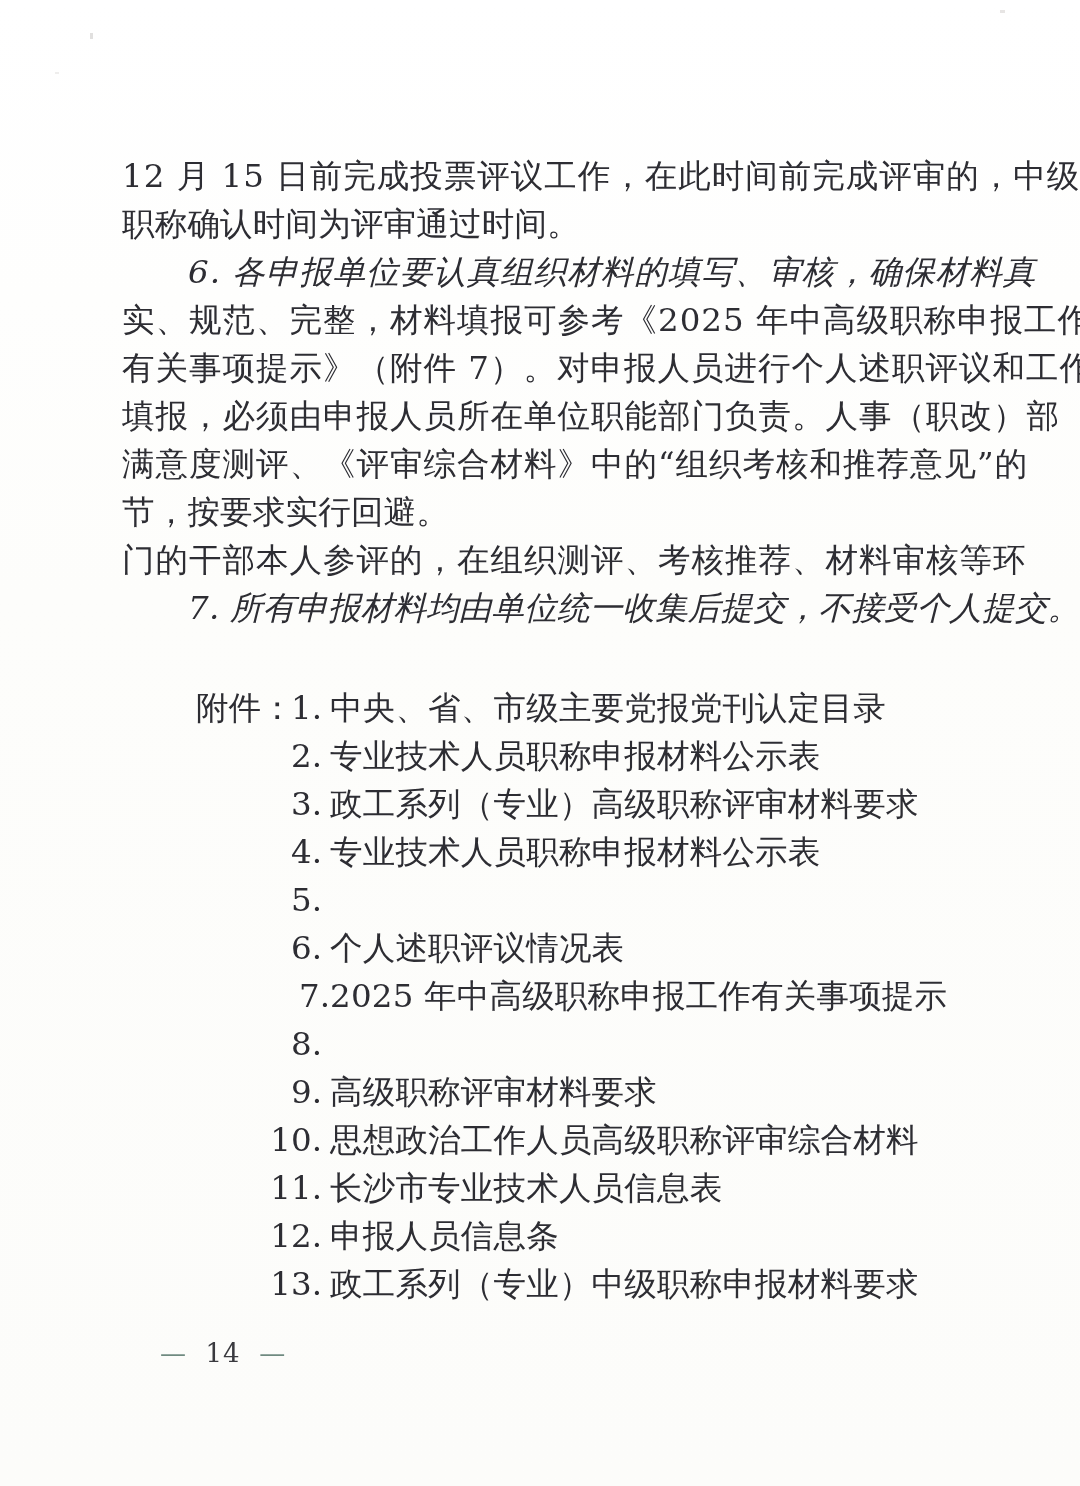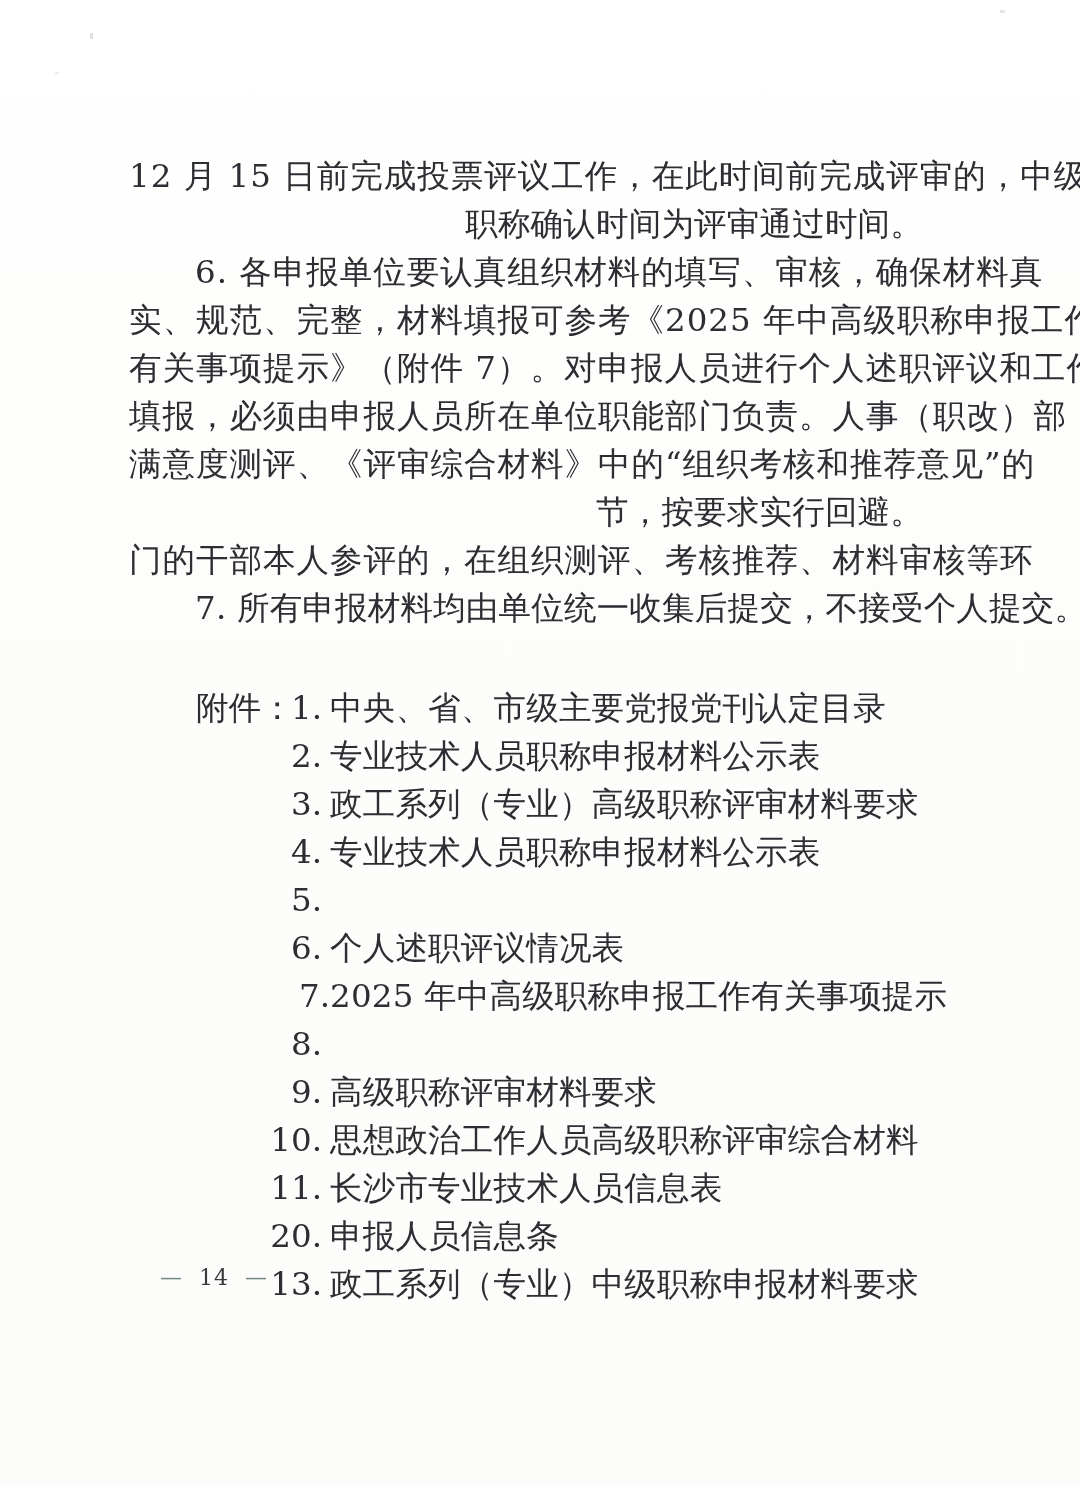--- a/index.html
+++ b/index.html
@@ -35,41 +35,40 @@
     opacity: .55;
     pointer-events: none;
   }
   .speck.s1 { left: 90px;  top: 33px; width: 3px; height: 6px; }
   .speck.s2 { left: 1000px; top: 10px; width: 5px; height: 3px; opacity:.45; }
   .speck.s3 { left: 55px;  top: 72px; width: 4px; height: 2px; opacity:.30; }
 
   
   .body-text {
     position: absolute;
-    left: 129px;
+    left: 122px;
     top: 152px;
     width: 794px;
-    text-align: right;
   }
 
   .line {
     height: 48px;
     line-height: 48px;
     font-size: 32.5px;
     letter-spacing: .2px;
     white-space: pre;
     color: #2d2d33;
   }
 
   
   .line.jst { letter-spacing: 1.0px; }
   .line.jst2 { letter-spacing: 0.2px; }
 
   
-  .line.indent { text-indent: 66px; }
+  .line.indent { text-indent: 66px; font-style: italic; }
 
   
   .attach-block {
     position: absolute;
     left: 196px;
     top: 684px;
   }
   .attach-row {
     height: 48px;
     line-height: 48px;
@@ -97,22 +96,22 @@
   .attach-num.tight { padding-right: 0px; }
   .attach-label {
     white-space: pre;
     letter-spacing: .2px;
   }
 
   
   .page-footer {
     position: absolute;
     left: 160px;
-    top: 1256px;
-    font-size: 22px;
+    top: 1331px;
+    font-size: 26px;
     line-height: 44px;
     color: #3a3a3f;
     white-space: pre;
     letter-spacing: 1px;
   }
   .dash {
     color: #6f8a80;
   }
 </style>
 </head>
@@ -209,21 +208,21 @@
     </div>
 
     <div class="attach-row">
       <span class="attach-prefix"></span>
       <span class="attach-num">11.</span>
       <span class="attach-label">长沙市专业技术人员信息表</span>
     </div>
 
     <div class="attach-row">
       <span class="attach-prefix"></span>
-      <span class="attach-num">20.</span>
+      <span class="attach-num">12.</span>
       <span class="attach-label">申报人员信息条</span>
     </div>
 
     <div class="attach-row">
       <span class="attach-prefix"></span>
       <span class="attach-num">13.</span>
       <span class="attach-label">政工系列（专业）中级职称申报材料要求</span>
     </div>
 
   </div>

